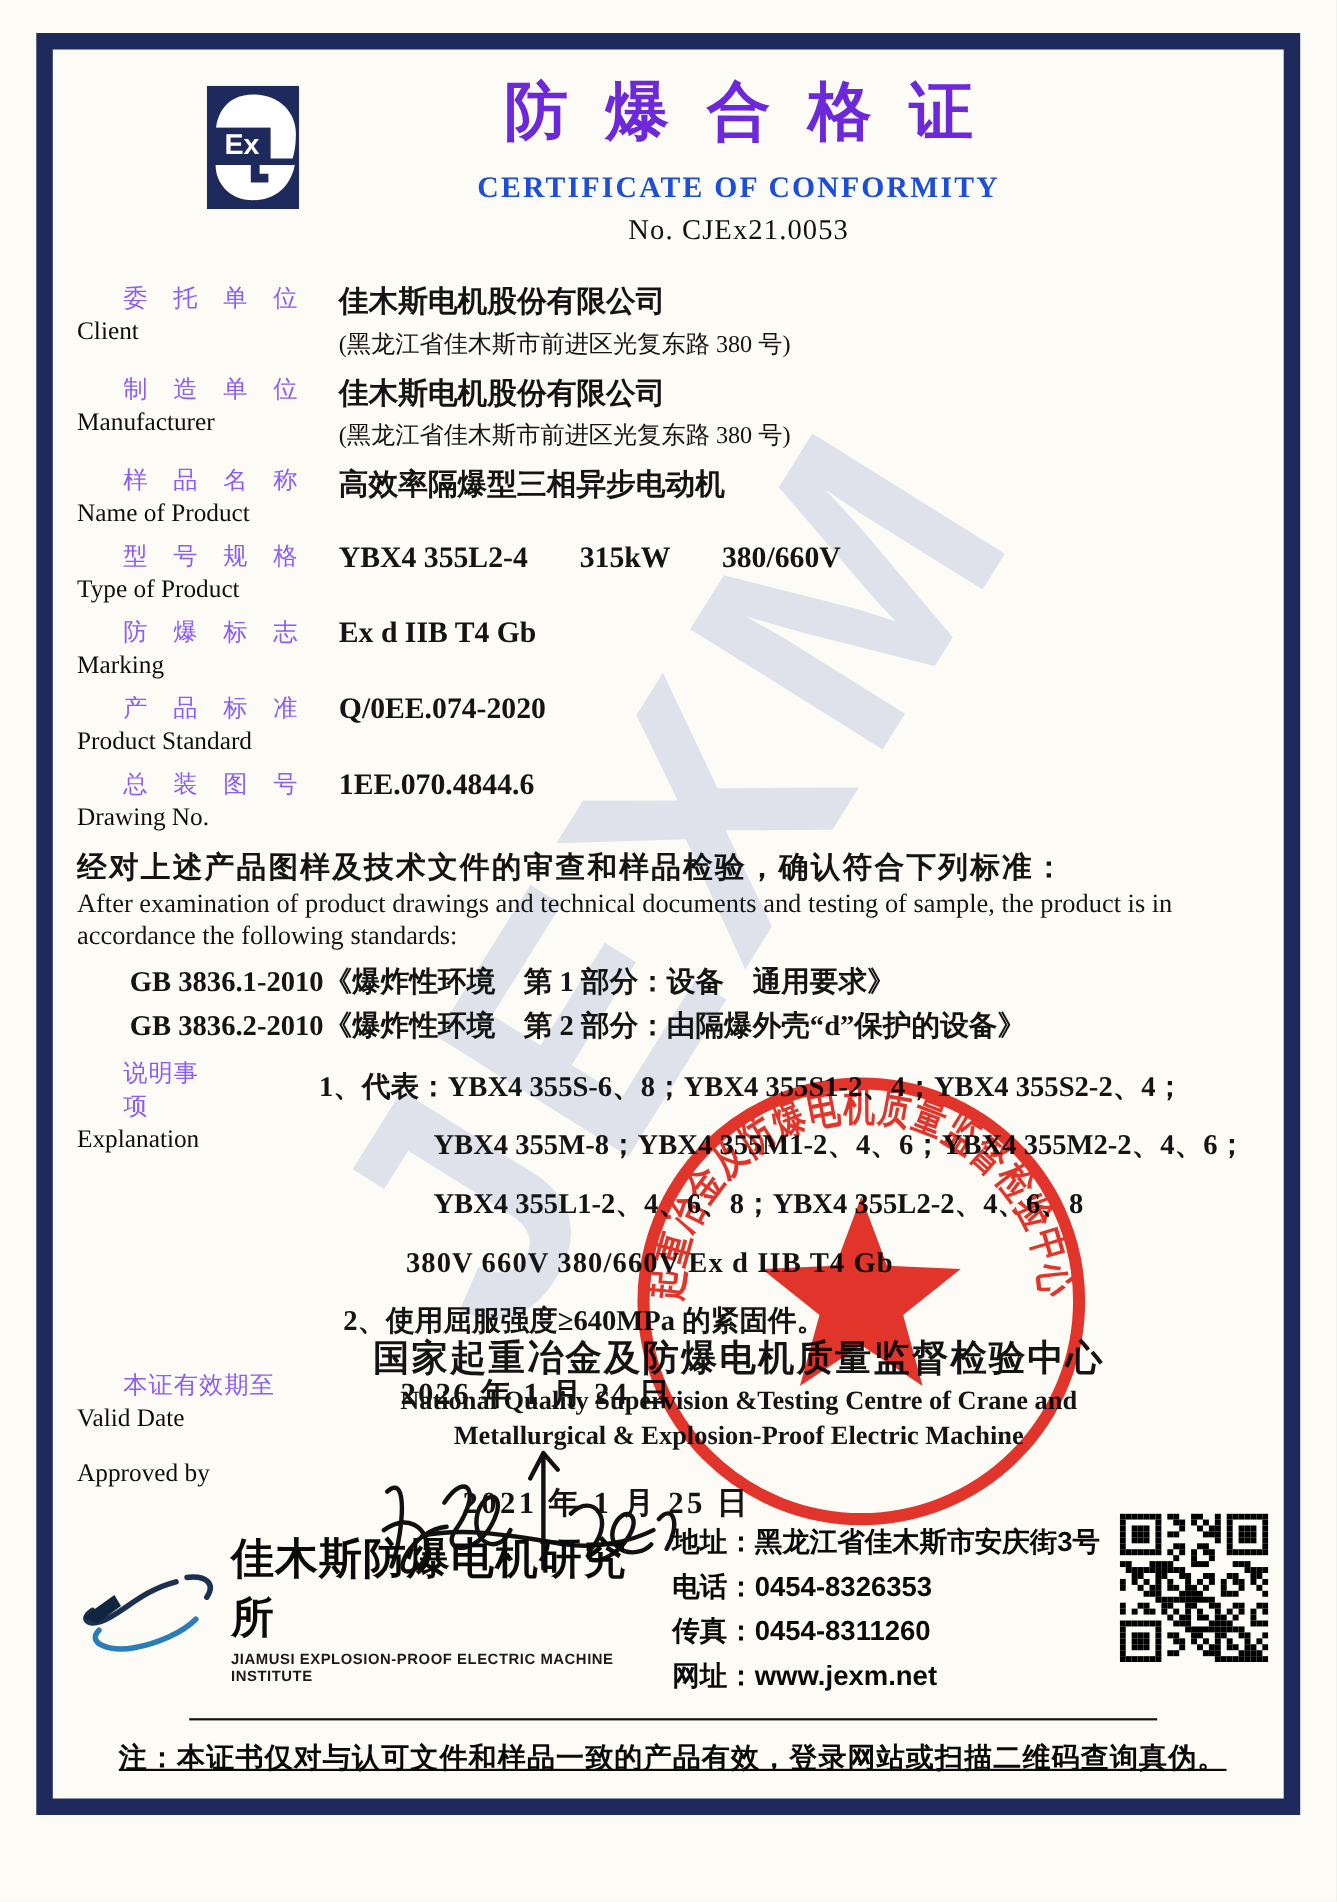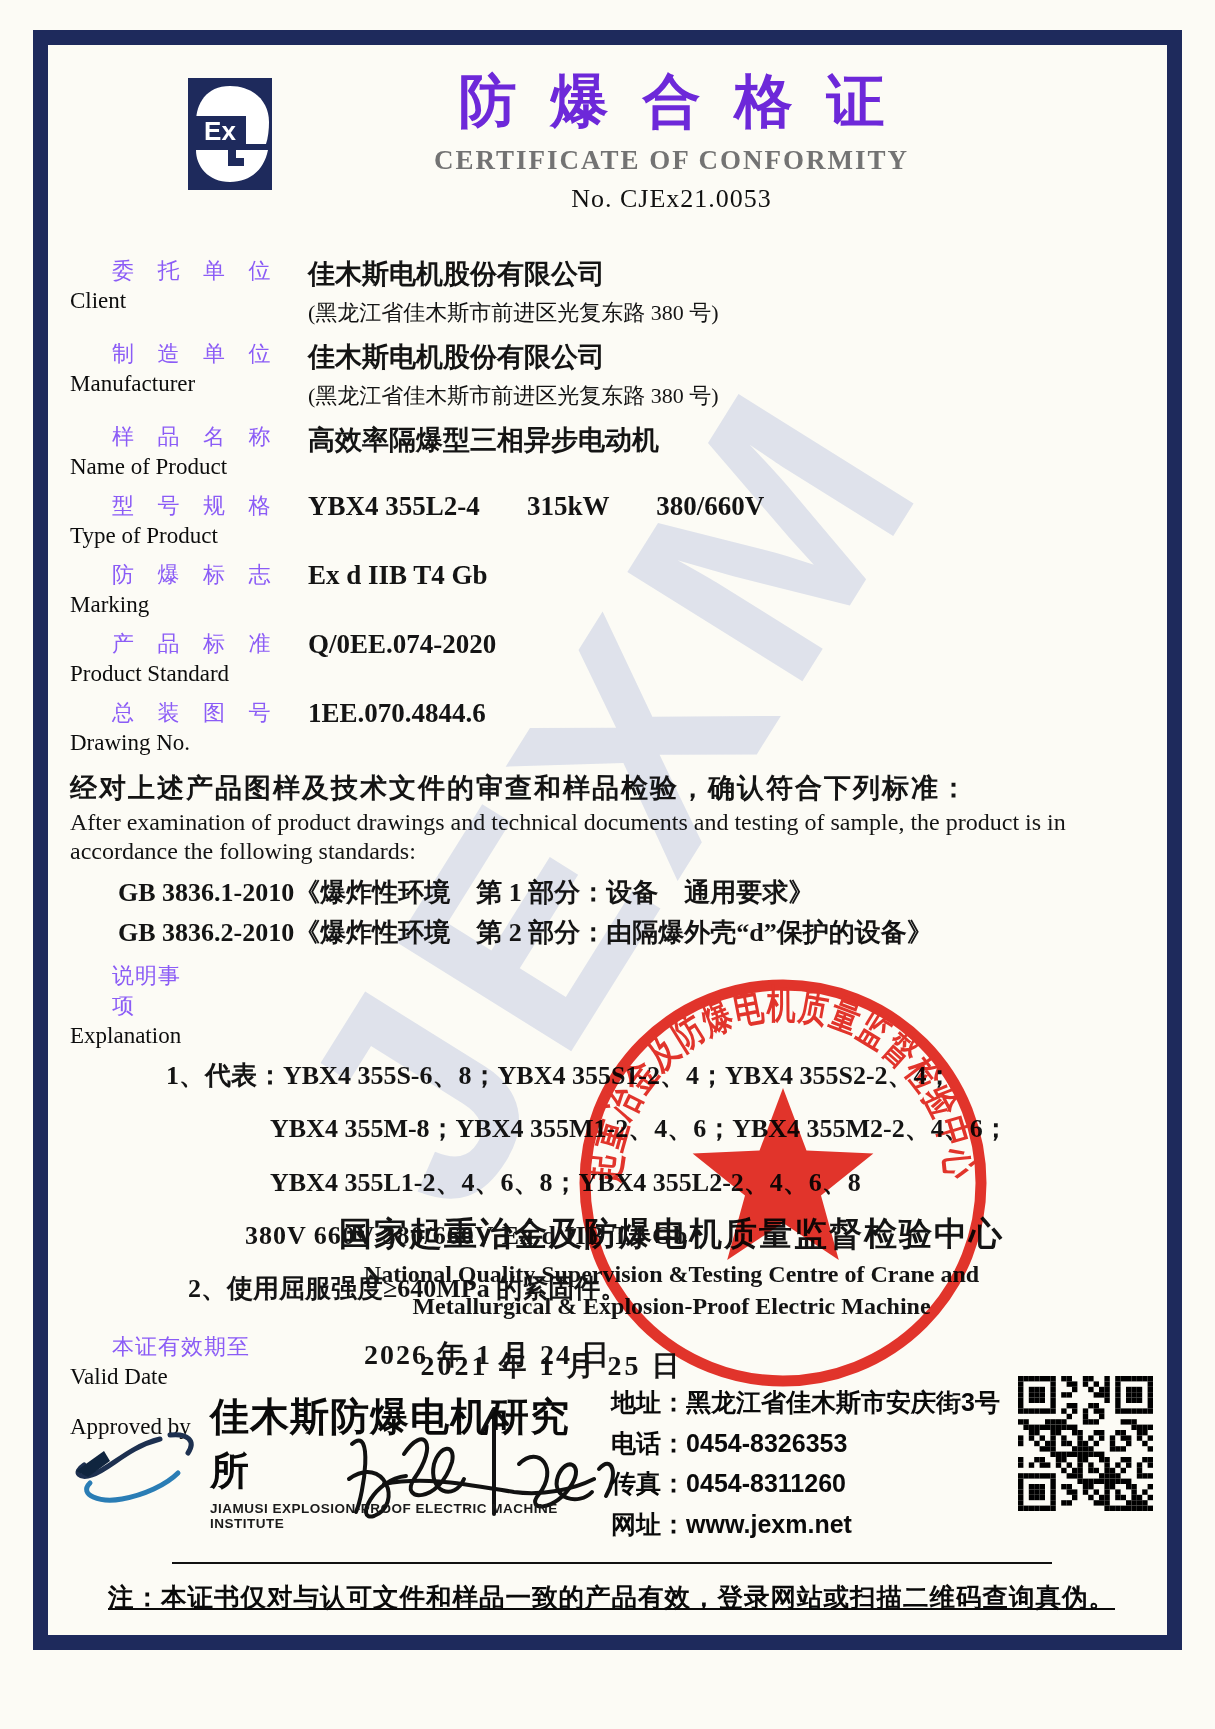--- a/index.html
+++ b/index.html
@@ -12,21 +12,21 @@
   .watermark{position:absolute;left:60px;top:620px;width:1100px;text-align:center;
              font-size:300px;font-weight:700;letter-spacing:18px;color:rgba(140,155,210,0.26);
              transform:rotate(-58deg);transform-origin:50% 50%;pointer-events:none;z-index:0;
              font-family:"Liberation Sans",sans-serif;}
 
   
   .header{position:relative;height:168px;z-index:2;}
   .exlogo{position:absolute;left:118px;top:6px;}
   .titleblock{text-align:center;padding-left:120px;}
   .title-cn{font-size:58px;font-weight:700;color:#6d28d9;letter-spacing:34px;line-height:1.05;margin-right:-34px;}
-  .title-en{font-size:27px;font-weight:700;color:#737373;letter-spacing:2px;margin-top:12px;}
+  .title-en{font-size:27px;font-weight:700;color:#1d4ed8;letter-spacing:2px;margin-top:22px;}
   .cert-no{font-size:26px;color:#111;margin-top:8px;letter-spacing:1px;}
 
   
   .rows{position:relative;z-index:2;margin-top:16px;}
   .frow{display:flex;margin-bottom:11px;}
   .fl{width:238px;flex:none;}
   .fl .zh{font-size:22px;letter-spacing:9px;color:#8b5cf6;margin-left:42px;}
   .fl .en{font-size:23px;color:#0d0d0d;margin-top:2px;}
   .fv{flex:1;}
   .fv .main{font-size:27px;font-weight:700;font-family:Liberation Mono, monospace;white-space:pre-wrap;}
@@ -34,21 +34,21 @@
   .fv .sub{font-size:22px;margin-top:6px;}
 
   
   .statement{position:relative;z-index:2;margin-top:14px;}
   .st-zh{font-size:27px;font-weight:600;letter-spacing:2px;}
   .st-en{font-size:24px;line-height:1.22;margin-top:2px;}
   .standards{margin-top:6px;}
   .standards div{font-size:26px;font-weight:700;padding-left:48px;line-height:1.55;}
 
   
-  .expl{position:relative;z-index:2;display:flex;margin-top:8px;flex-direction:column;}
+  .expl{position:relative;z-index:2;display:flex;margin-top:8px;}
   .expl .fl{width:124px;}
   .expl-lines{flex:1;font-weight:700;font-size:26px;line-height:2.05;}
   .ex1{padding-left:96px;}
   .ex2{padding-left:200px;}
   .ex3{padding-left:200px;}
   .ex4{padding-left:175px;letter-spacing:1px;}
   .ex5{padding-left:118px;}
 
   
   .vrow{display:flex;margin-top:16px;position:relative;z-index:2;}

